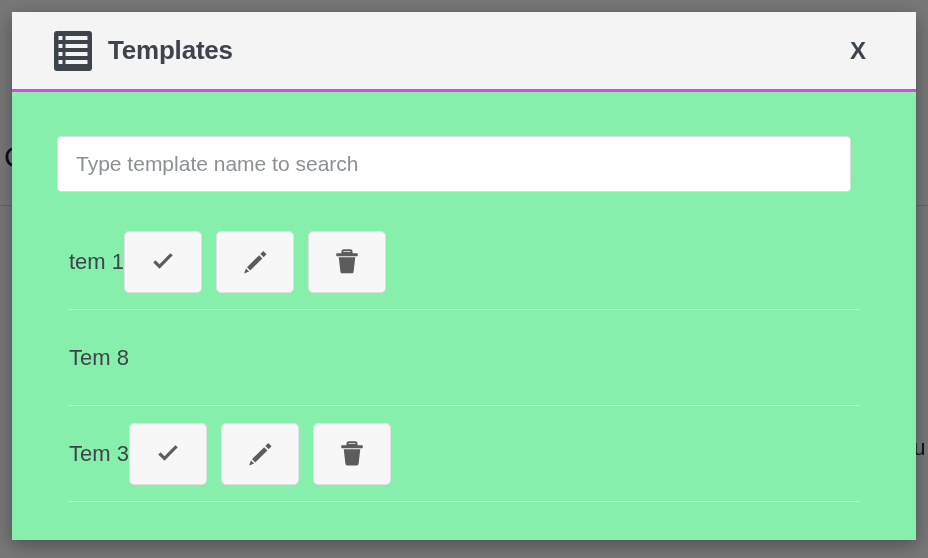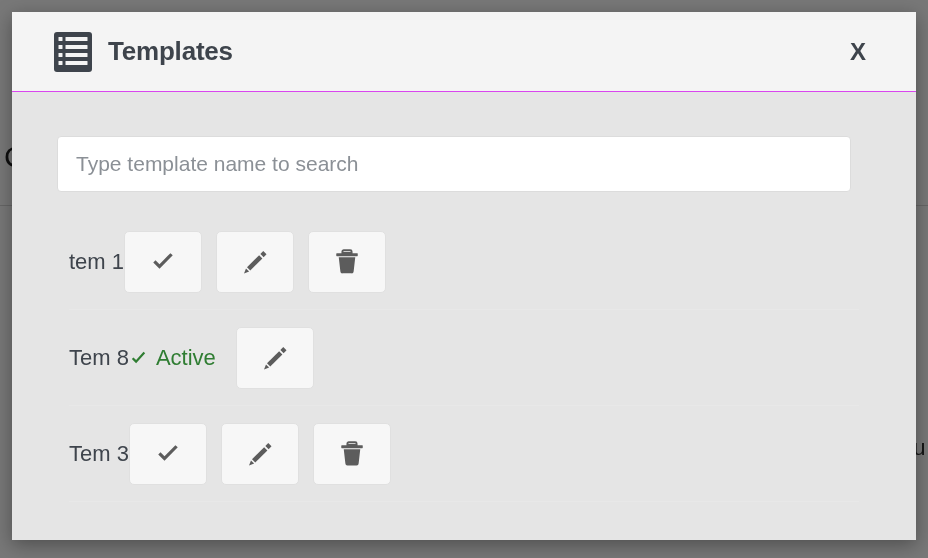--- a/index.html
+++ b/index.html
@@ -71,21 +71,21 @@
     overflow: hidden;
     display: flex;
     flex-direction: column;
   }
 
   .modal-header {
     position: relative;
     height: 80px;
     flex: 0 0 80px;
     background: #f4f4f4;
-    border-bottom: 1px solid #d946ef;
+    border-bottom: 3px solid #d946ef;
     display: flex;
     align-items: center;
     padding: 0 26px 0 42px;
   }
 
   .header-left {
     display: flex;
     align-items: center;
     gap: 16px;
   }
@@ -117,21 +117,21 @@
     cursor: pointer;
     background: none;
     border: none;
     padding: 4px 6px;
     font-family: "Liberation Sans", sans-serif;
   }
 
   .modal-body {
     flex: 1 1 auto;
     padding: 0 45px;
-    background: #e5e5e5;
+    background: #86efac;
     overflow: hidden;
   }
 
   .search-wrap {
     padding-top: 44px;
     padding-bottom: 0;
   }
 
   .search-input {
     display: block;
@@ -282,35 +282,20 @@
                 <path d="M9.4 2.6 h5.2 a1.1 1.1 0 0 1 1.1 1.1 v1.1 h-7.4 v-1.1 a1.1 1.1 0 0 1 1.1 -1.1 z" fill="none" stroke="#5c5c5c" stroke-width="1.5"></path>
                 <rect x="3.4" y="4.9" width="17.2" height="2.4" rx="0.5" fill="#5c5c5c"></rect>
                 <path d="M5.4 8.2 h13.2 l-1.3 11.4 a1.6 1.6 0 0 1 -1.6 1.5 h-7.4 a1.6 1.6 0 0 1 -1.6 -1.5 z" fill="#5c5c5c"></path>
               </svg>
             </button>
           </div>
         </div>
 
         <div class="tpl-row">
           <span class="tpl-name">Tem 8</span>
-          <div class="row-actions">
-            <span class="active-badge">
-              <svg class="active-check" viewBox="0 0 24 24">
-                <path d="M3.6 12.6 L9.0 18.0 L20.4 5.4 L18.4 3.6 L9.0 14.0 L5.6 10.6 Z" fill="#2f7d32"></path>
-              </svg>
-              <span class="active-label">Active</span>
-            </span>
-            <button class="icon-btn">
-              <svg width="30" height="30" viewBox="0 0 24 24">
-                <path d="M18.6 3.2 L21.2 5.8 L18.9 8.1 L16.3 5.5 Z" fill="#5c5c5c"></path>
-                <path d="M15.3 6.5 L17.9 9.1 L8.2 18.8 L5.6 16.2 Z" fill="#5c5c5c"></path>
-                <path d="M4.8 17.1 L7.3 19.6 L3.2 21.2 Z" fill="#5c5c5c"></path>
-              </svg>
-            </button>
-          </div>
         </div>
 
         <div class="tpl-row">
           <span class="tpl-name">Tem 3</span>
           <div class="row-actions">
             <button class="icon-btn">
               <svg width="30" height="30" viewBox="0 0 24 24">
                 <path d="M4.2 12.4 L9.2 17.4 L19.8 6.6 L17.9 4.9 L9.2 13.8 L6.0 10.6 Z" fill="#5c5c5c"></path>
               </svg>
             </button>

